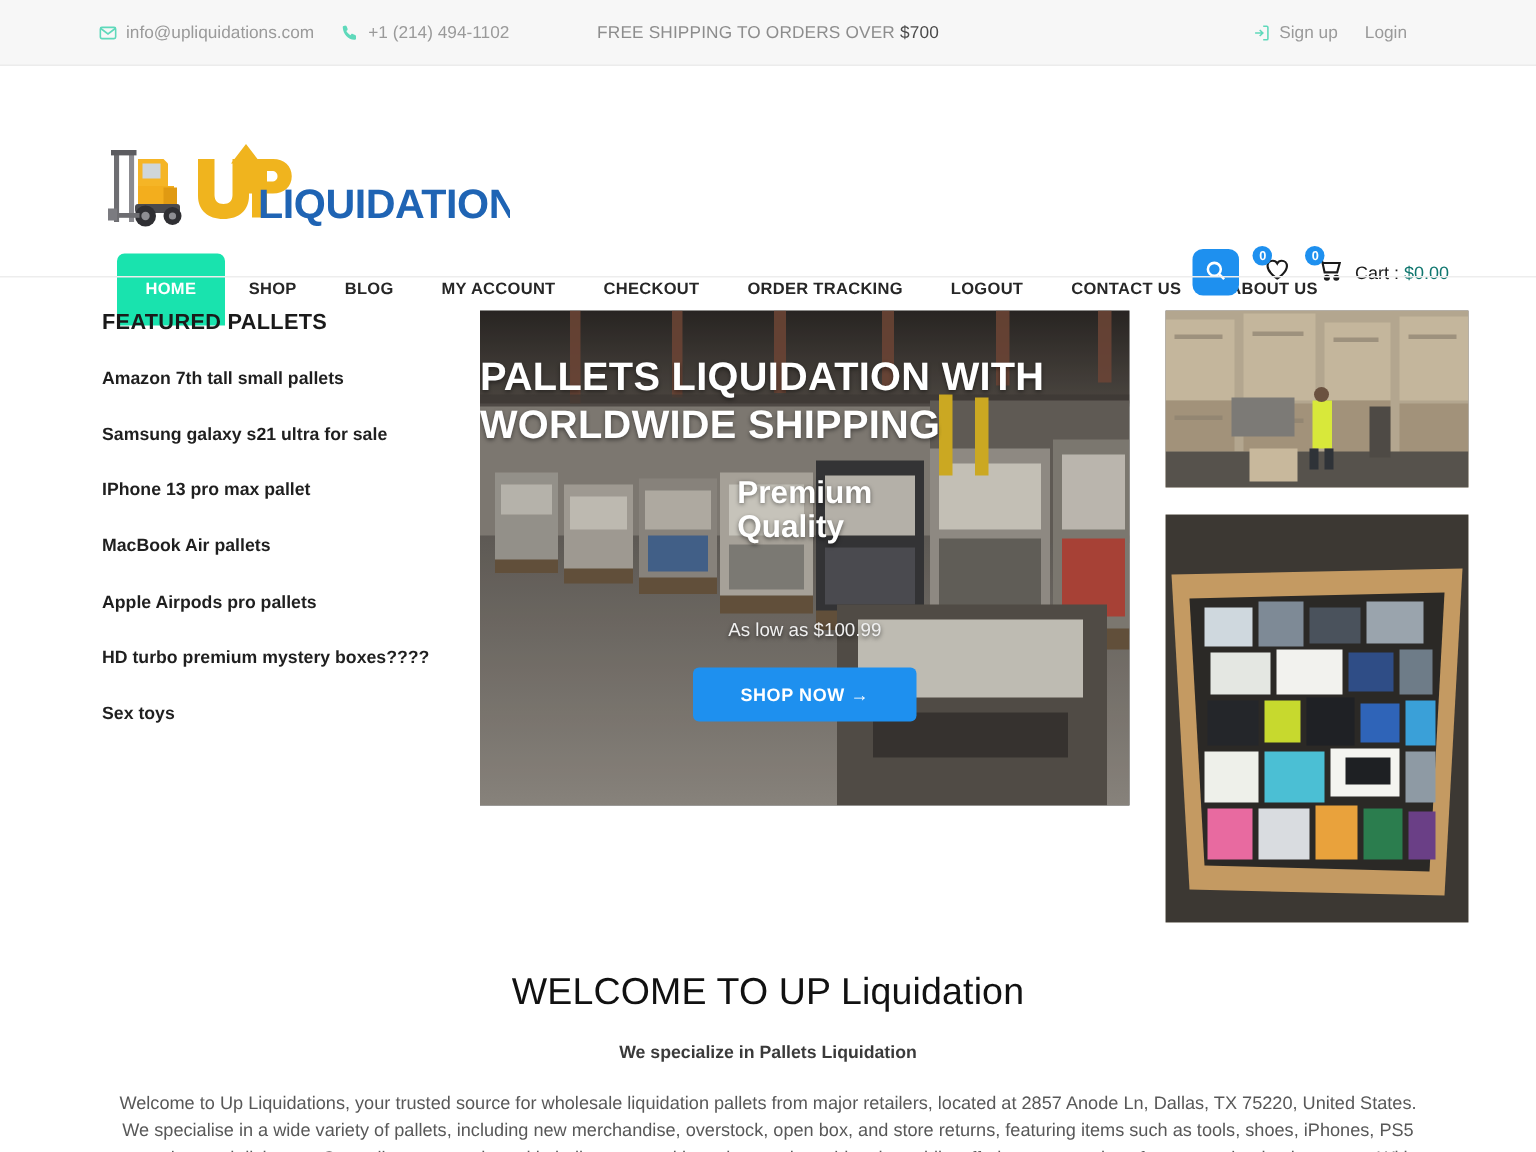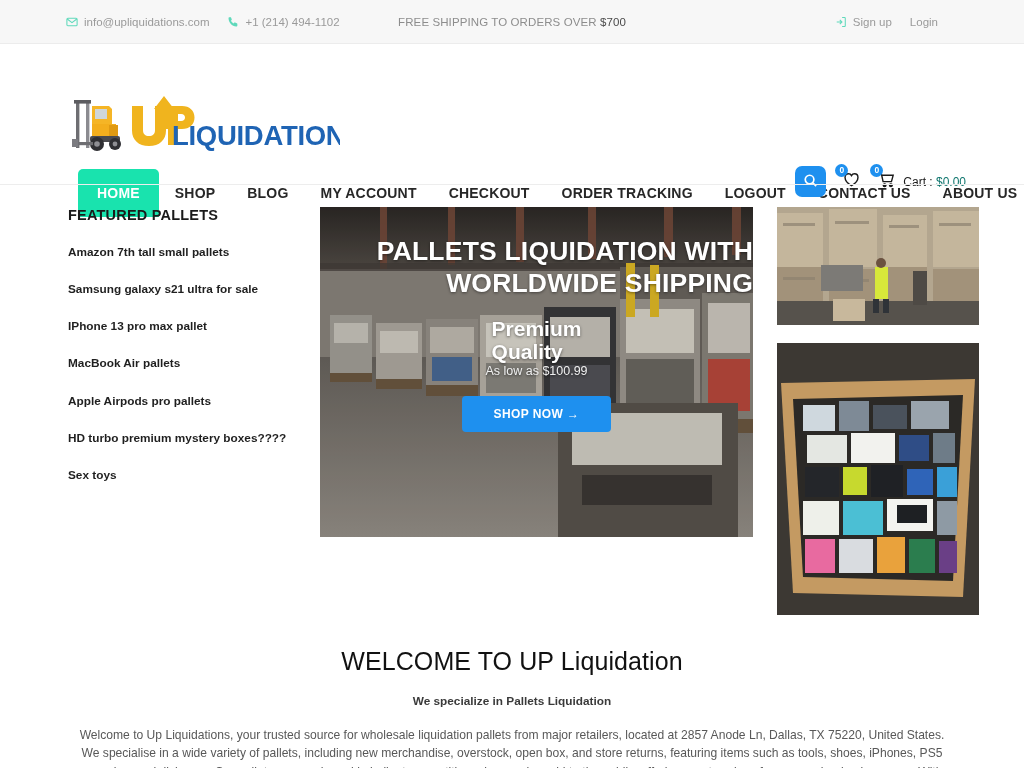--- a/index.html
+++ b/index.html
@@ -42,21 +42,21 @@
   .logo svg { display: block; }
 
   
   .nav {
     position: absolute; left: 78px; top: 125px;
     display: flex; align-items: stretch; height: 48px;
   }
   .nav-item {
     display: flex; align-items: center; justify-content: center;
     padding: 0 16px;
-    font-size: 14px; font-weight: 700; letter-spacing: .2px;
+    font-size: 11px; font-weight: 700; letter-spacing: .2px;
     color: #272727; white-space: nowrap;
     text-transform: uppercase;
     text-align: right;
   }
   .nav-item.active {
     background: #19e3ae;
     color: #ffffff;
     border-radius: 5px 5px 0 0;
     padding: 0 19px;
   }
@@ -112,32 +112,33 @@
   }
   .hero-photo { position: absolute; inset: 0; }
   .hero-overlay { position: absolute; inset: 0; background: rgba(0,0,0,0.12); }
   .hero-content {
     position: absolute; inset: 0;
     display: flex; flex-direction: column; align-items: center;
     padding-top: 28px;
   }
   .hero-title {
     font-size: 26.5px; font-weight: 700; color: #fff;
-    text-align: right; line-height: 1.22; letter-spacing: .2px;
+    text-align: left; line-height: 1.22; letter-spacing: .2px;
     text-shadow: 0 1px 3px rgba(0,0,0,.45);
     width: 100%;
   }
   .hero-sub {
     margin-top: 17px;
     font-size: 21px; font-weight: 600; color: #fff;
     text-align: left; line-height: 1.12;
     text-shadow: 0 1px 3px rgba(0,0,0,.5);
     align-self: center;
   }
   .hero-price {
+    margin-top: 49px;
     font-size: 12.5px; color: #f0f0f0;
     text-shadow: 0 1px 3px rgba(0,0,0,.6);
   }
   .hero-btn {
     margin-top: 18px;
     background: #1e90ef; color: #fff;
     border: none; border-radius: 4px;
     font-size: 12px; font-weight: 700; letter-spacing: .4px;
     padding: 11px 32px; cursor: pointer;
     font-family: "Liberation Sans", sans-serif;

